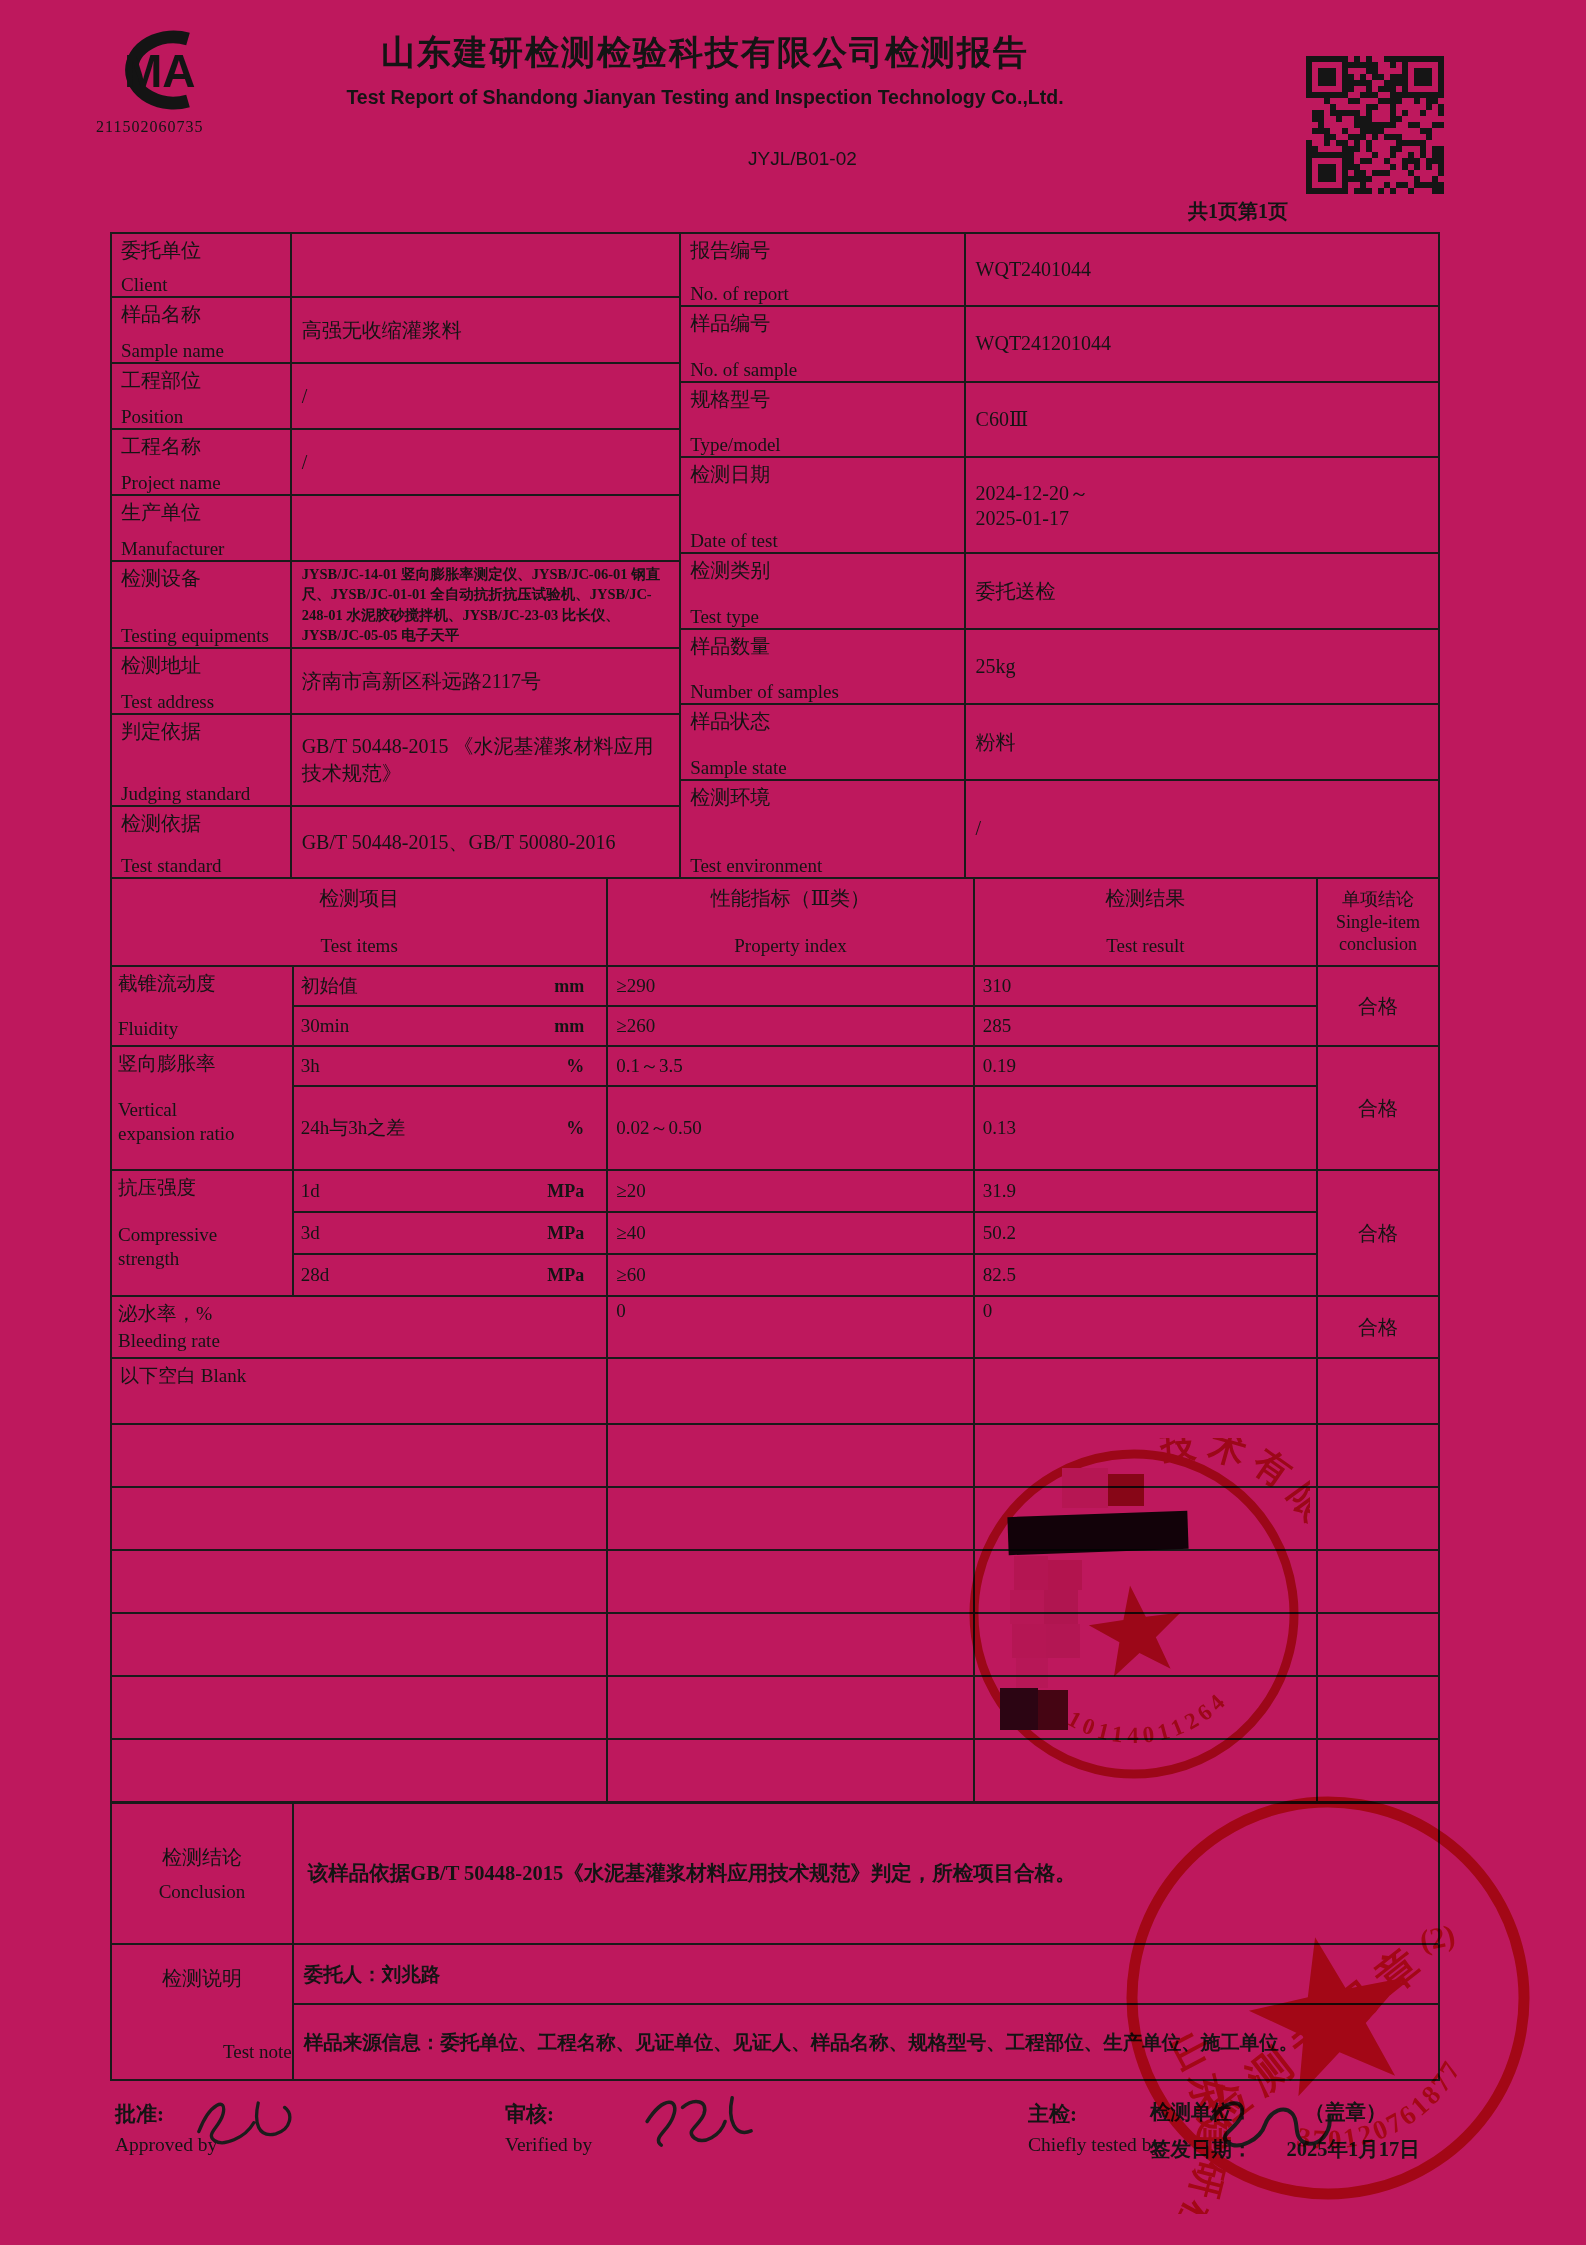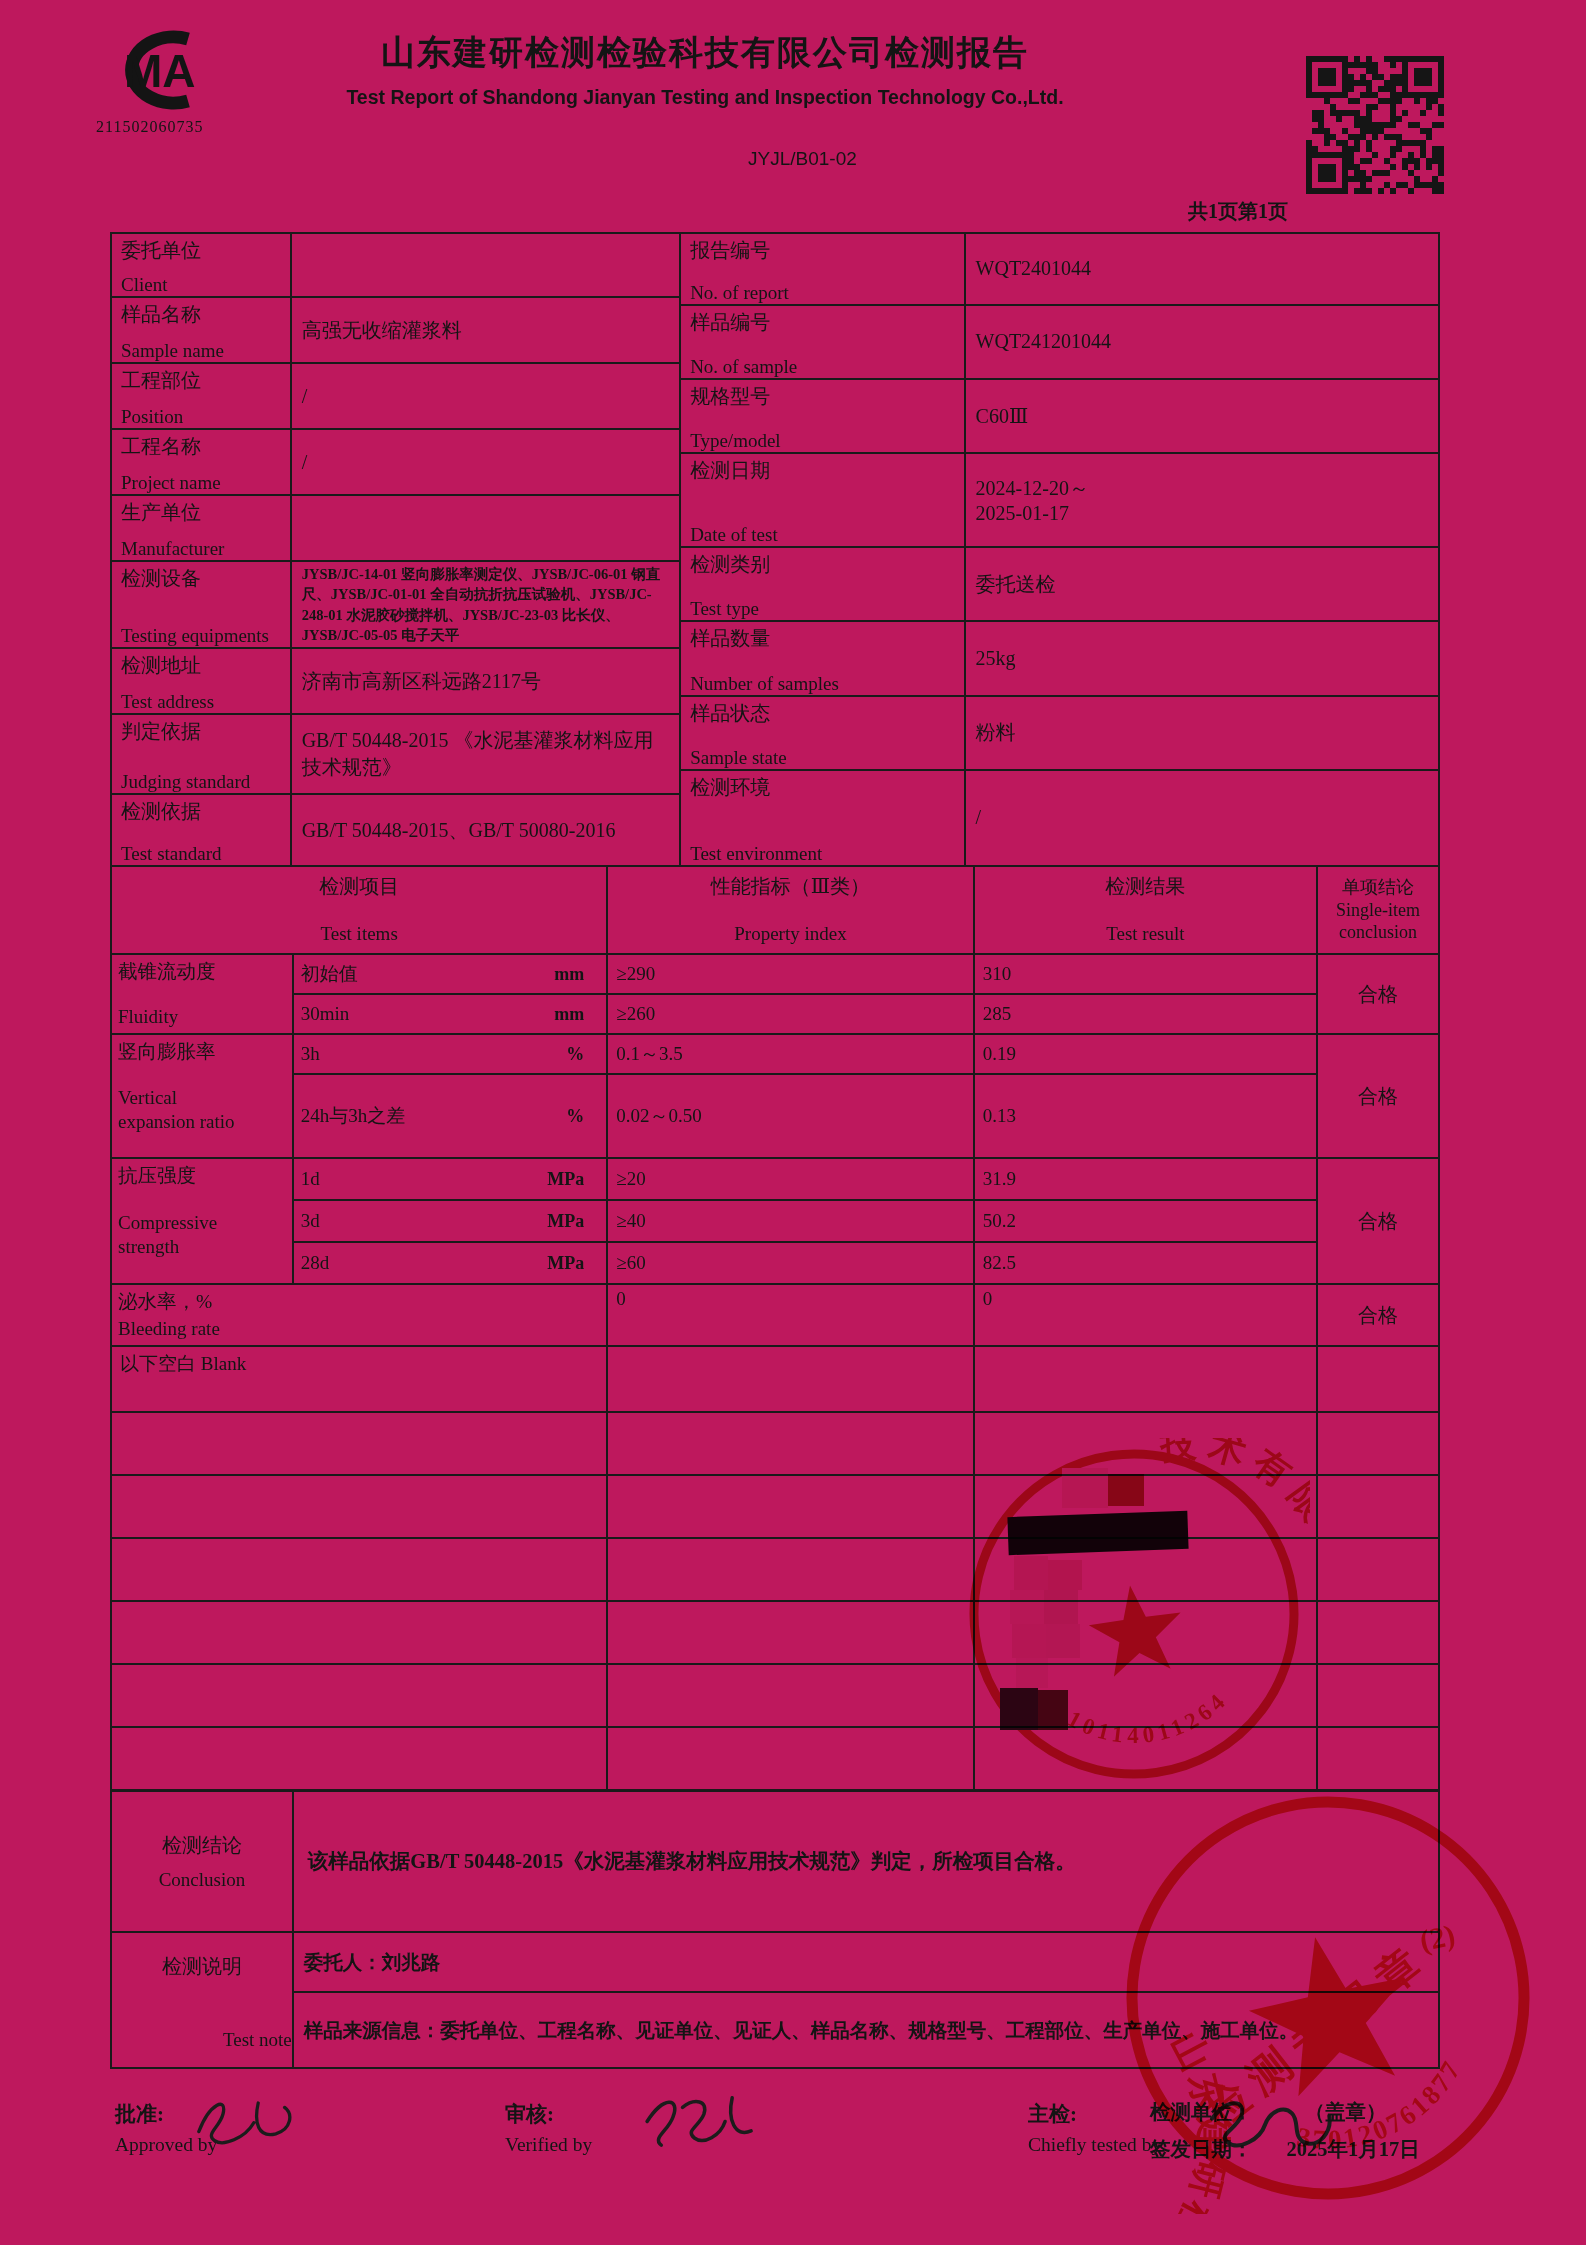--- a/index.html
+++ b/index.html
@@ -25,21 +25,21 @@
   .info-wrap{display:flex;}
   .lab{position:relative;}
   .lab .cn{position:absolute;top:3px;left:9px;font-size:20px;white-space:nowrap;}
   .lab .en{position:absolute;bottom:0;left:9px;font-size:19px;white-space:nowrap;}
   .val{font-size:20px;padding:2px 21px 2px 10px;}
   .val.small{font-size:14.5px;line-height:1.4;font-weight:600;padding-right:6px;}
   .pre{white-space:pre-line;}
 
   
   .h40{height:40px}.h42{height:42px}.h60{height:60px}.h62{height:62px}.h63{height:63px}
-  .h64{height:64px}.h66{height:66px}.h72{height:72px}.h76{height:76px}.h80{height:80px}
+  .h64{height:64px}.h66{height:66px}.h72{height:72px}.h76{height:76px}.h80{height:92px}
   .h84{height:84px}.h86{height:86px}.h88{height:88px}.h118{height:84px}.h142{height:142px}
 
   
   #results{margin-top:-2px;}
   .rh{text-align:center;position:relative;border-radius:12px;}
   .rh .cn{position:absolute;top:6px;left:0;right:0;font-size:20px;}
   .rh .en{position:absolute;bottom:8px;left:0;right:0;font-size:19px;}
   .rh-conc{font-size:18px;text-align:center;line-height:1.25;padding:2px;}
   .grp{position:relative;}
   .grp .cn{position:absolute;top:3px;left:6px;font-size:19.5px;white-space:nowrap;}

